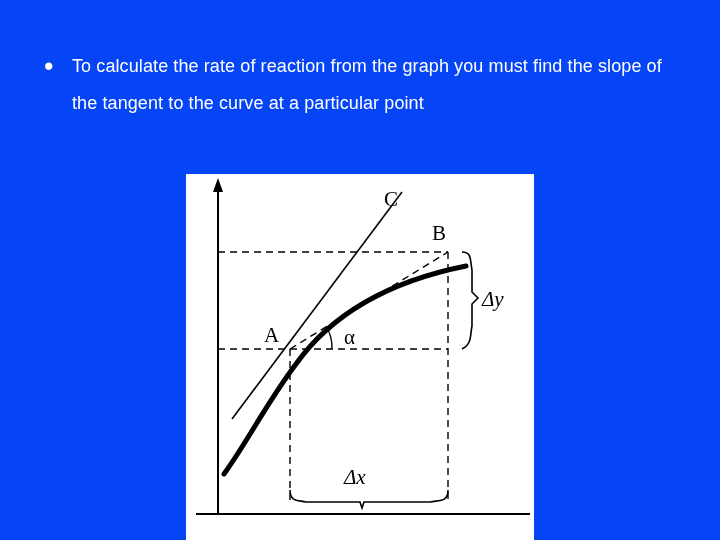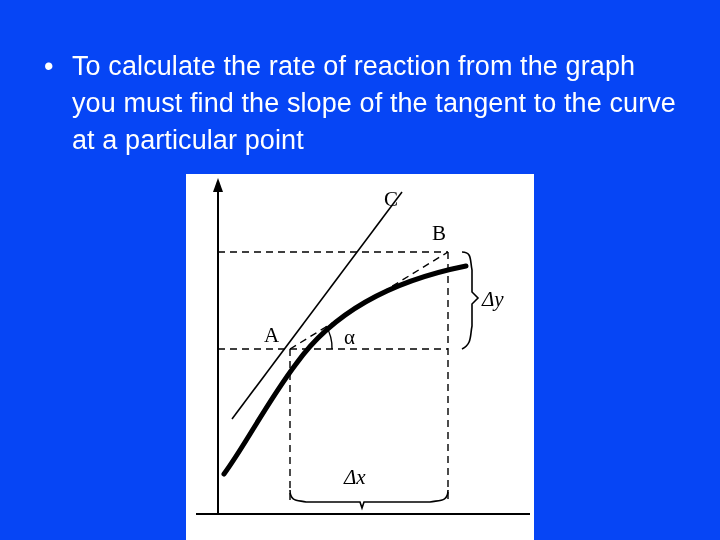--- a/index.html
+++ b/index.html
@@ -33,21 +33,21 @@
     flex: 0 0 auto;
     width: 28px;
     font-size: 27px;
     line-height: 36px;
     text-align: left;
     padding-left: 8px;
     color: #ffffff;
   }
   .bullet-text {
     flex: 1 1 auto;
-    font-size: 27px;
+    font-size: 18px;
     line-height: 37px;
     letter-spacing: 0.1px;
   }
   .figure {
     position: absolute;
     left: 186px;
     top: 174px;
     width: 348px;
     height: 366px;
     background: #ffffff;

